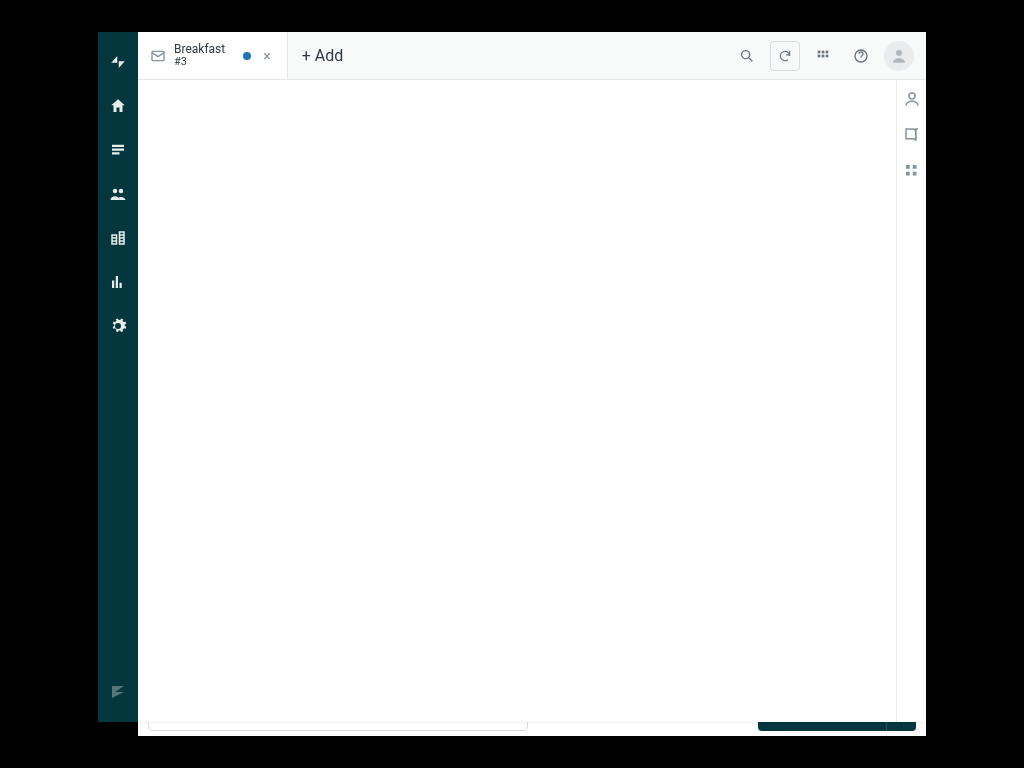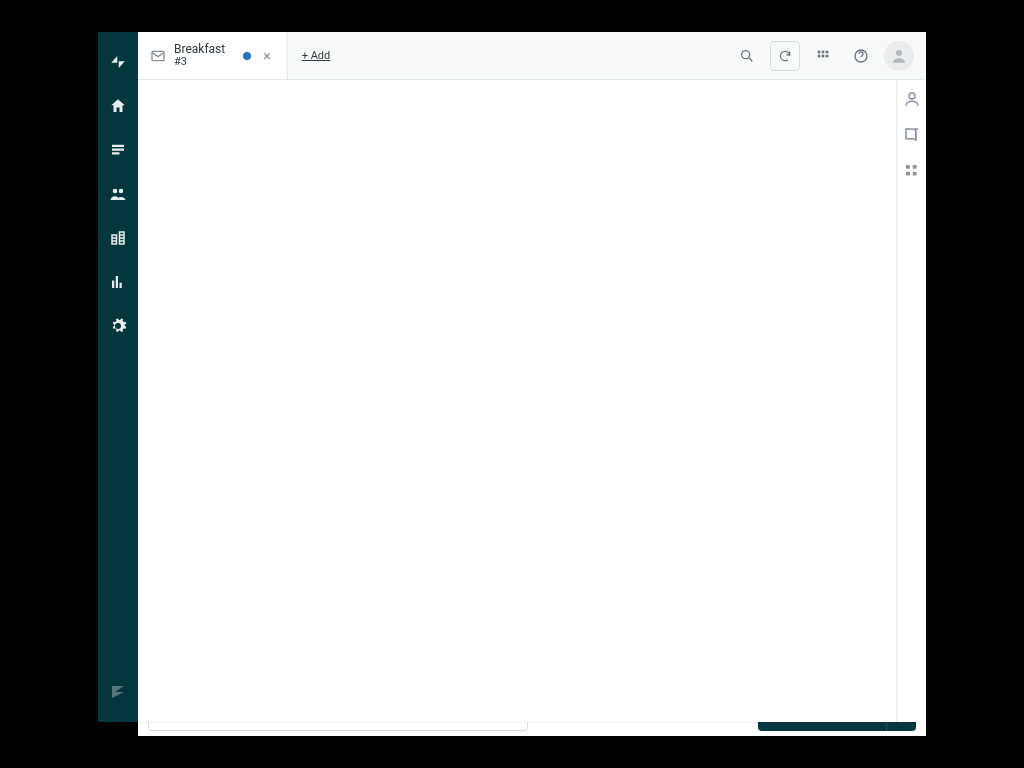--- a/index.html
+++ b/index.html
@@ -11,21 +11,21 @@
 .leftnav .nav-icon svg { width: 18px; height: 18px; fill: currentColor; }
 .leftnav .nav-z { margin-top: auto; margin-bottom: 10px; color: #56777a; }
 
 .topbar { position: absolute; left: 138px; top: 32px; right: auto; width: 788px; height: 48px; background: #f8f9f9; border-bottom: 1px solid #e3e8ea; display: flex; align-items: stretch; z-index:1; }
 .tab { display: flex; align-items: center; gap: 8px; padding: 0 12px; background: #fff; border-right: 1px solid #e3e8ea; cursor: pointer; }
 .tab .mail-ico { color: #87929d; }
 .tab .tab-label { font-size: 12px; color: #2f3941; line-height: 1.1; }
 .tab .tab-label .sub { display:block; font-size:11px; color:#2f3941; }
 .tab .dot { width: 8px; height: 8px; background: #1f73b7; border-radius: 50%; margin-left: 10px;}
 .tab .close { color: #87929d; font-size: 14px; padding: 0 4px; cursor: pointer; }
-.addtab { display:flex; align-items:center; gap:6px; padding:0 14px; color:#2f3941; cursor:pointer; font-size:11px;text-decoration:underline; }
+.addtab { display:flex; align-items:center; gap:6px; padding:0 14px; color:#2f3941; cursor:pointer; font-size:16px; }
 .topbar-right { margin-left:auto; display:flex; align-items:center; gap:8px; padding-right:12px; }
 .icon-btn { width:30px; height:30px; border:1px solid transparent; border-radius:4px; display:flex; align-items:center; justify-content:center; color:#68737d; cursor:pointer; background:transparent; }
 .icon-btn.bordered { border-color:#d8dcde; }
 .avatar-top { width:30px; height:30px; background:#e9ebed; border-radius:50%; display:flex; align-items:center; justify-content:center; color:#b0b8be; }
 
 .rightrail { position:absolute; top:80px; left: calc(98px + 828px - 30px); width:30px; height: calc(690px - 48px); background:#fff; border-left:1px solid #e9ebed; display:flex; flex-direction:column; align-items:center; padding-top:10px; z-index:1; }
 .rightrail .ri { width:18px; height:18px; color:#87929d; margin-bottom:18px; cursor:pointer; }
 
 .crumbrow { position:absolute; left:138px; top:80px; width: calc(828px - 40px - 30px); height:40px; background:#f8f9f9; border-bottom:1px solid #e3e8ea; display:flex; align-items:center; padding-left:8px; gap:0; }
 .crumb-item { padding:6px 10px; background:#fff; border:1px solid #e3e8ea; border-radius:0; font-size:12px; color:#2f3941; cursor:pointer; }

